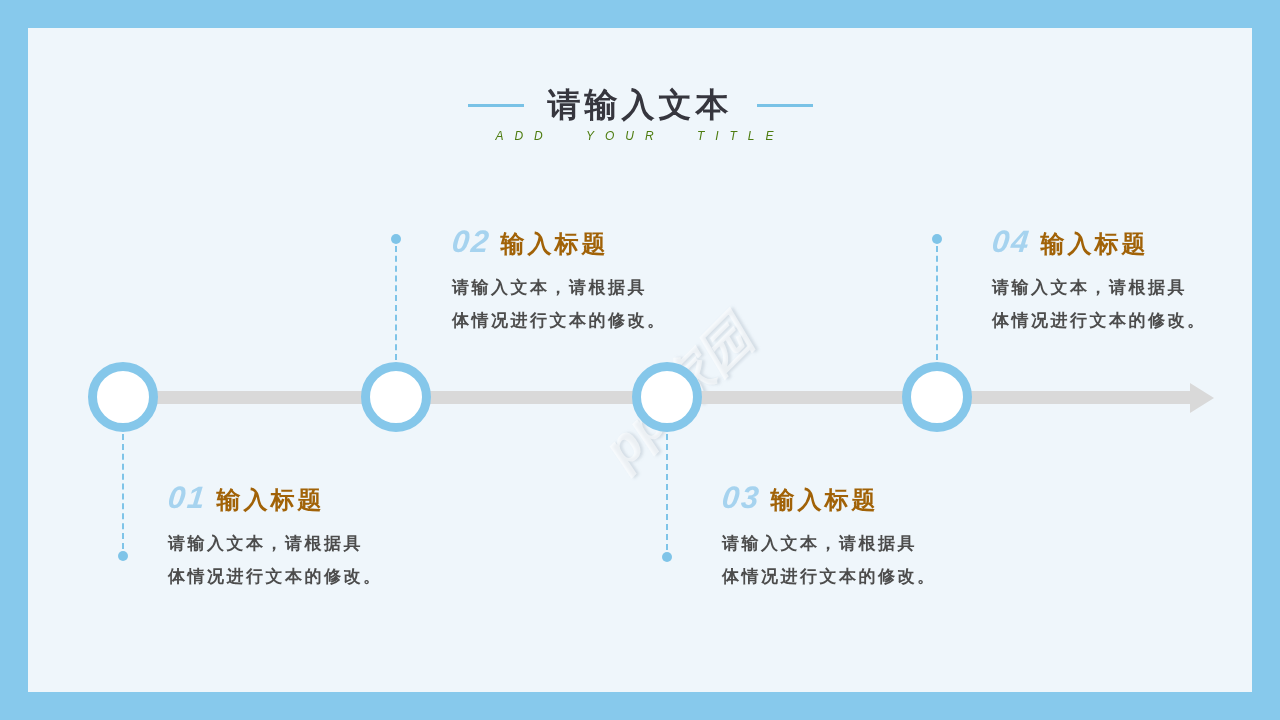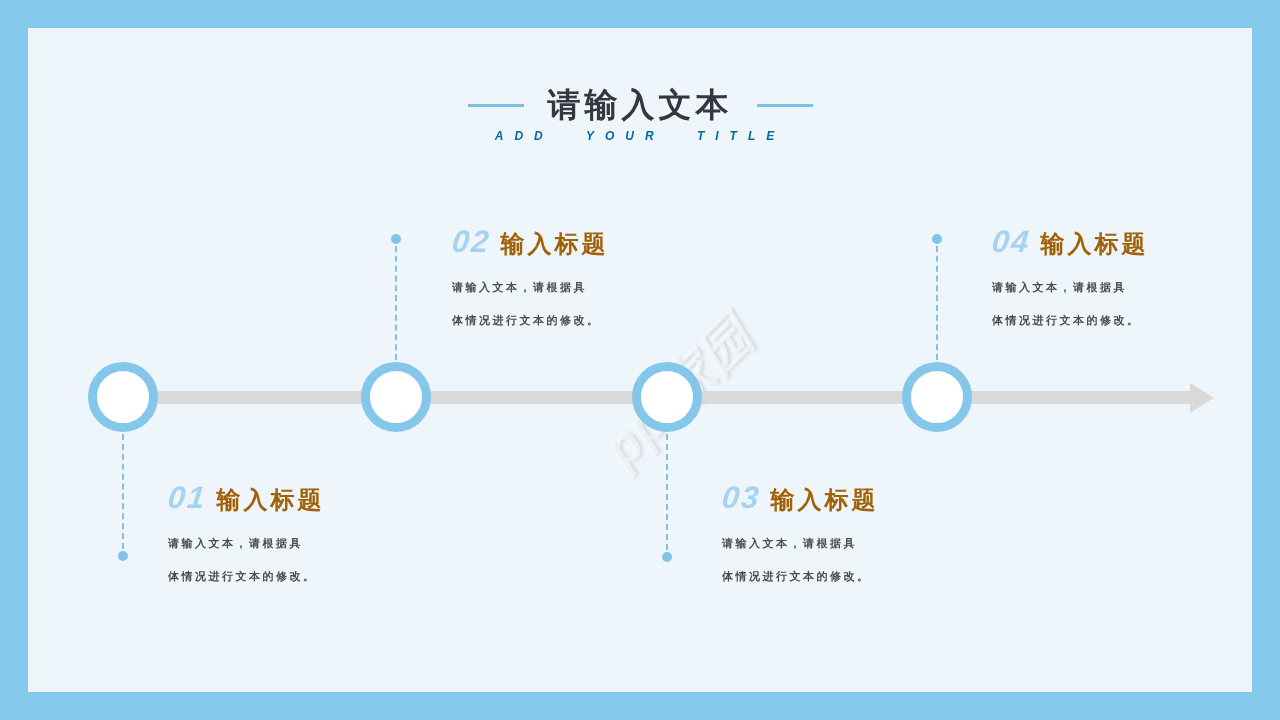--- a/index.html
+++ b/index.html
@@ -48,24 +48,24 @@
     color: #36363E;
   }
   .slide-subtitle {
     position: absolute;
     left: 0;
     right: 0;
     top: 101px;
     text-align: center;
     font-size: 12px;
     font-style: italic;
-    font-weight: bold;
+    font-weight: normal;
     letter-spacing: 11px;
     word-spacing: 18px;
-    color: #0369a1;
+    color: #4d7c0f;
   }
 
   
   .tl-line {
     position: absolute;
     left: 123px;
     top: 391px;
     width: 1072px;
     height: 13px;
     background: #D9D9D9;
@@ -122,21 +122,21 @@
     transform: skewX(-6deg);
   }
   .item-title {
     font-size: 24px;
     font-weight: bold;
     letter-spacing: 3px;
     color: #a16207;
   }
   .item-body {
     margin-top: 11px;
-    font-size: 11px;
+    font-size: 17px;
     font-weight: bold;
     line-height: 33px;
     letter-spacing: 2.5px;
     color: #4C4C4C;
     white-space: nowrap;
   }
 
   
   .watermark {
     position: absolute;

